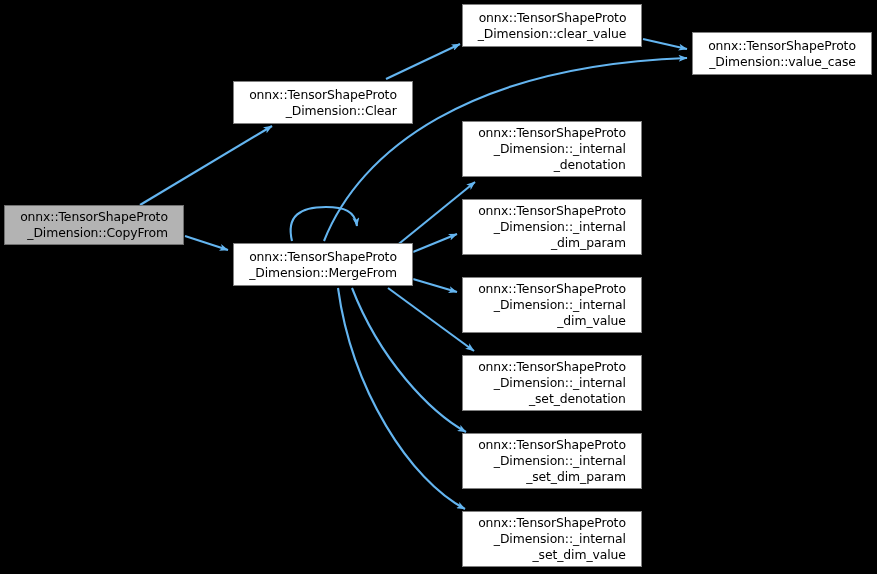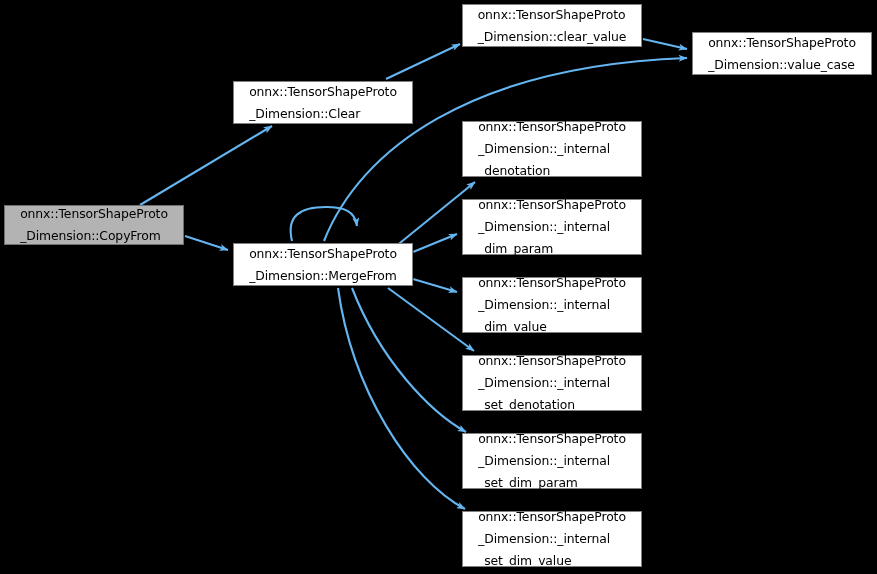--- a/index.html
+++ b/index.html
@@ -24,24 +24,24 @@
     pointer-events: none;
   }
   .node {
     position: absolute;
     box-sizing: border-box;
     border: 1px solid #808080;
     background: #ffffff;
     display: flex;
     align-items: center;
     justify-content: center;
-    text-align: left;
+    text-align: right;
     color: #000000;
     font-size: 12.4px;
-    line-height: 22px;
+    line-height: 16px;
     letter-spacing: -0.1px;
     white-space: pre-line;
     box-shadow: 1px 1px 0 rgba(0,0,0,0.35);
   }
   .node.root {
     background: #b3b3b3;
     border: 1px solid #707070;
   }
   .node .label {
     display: block;

